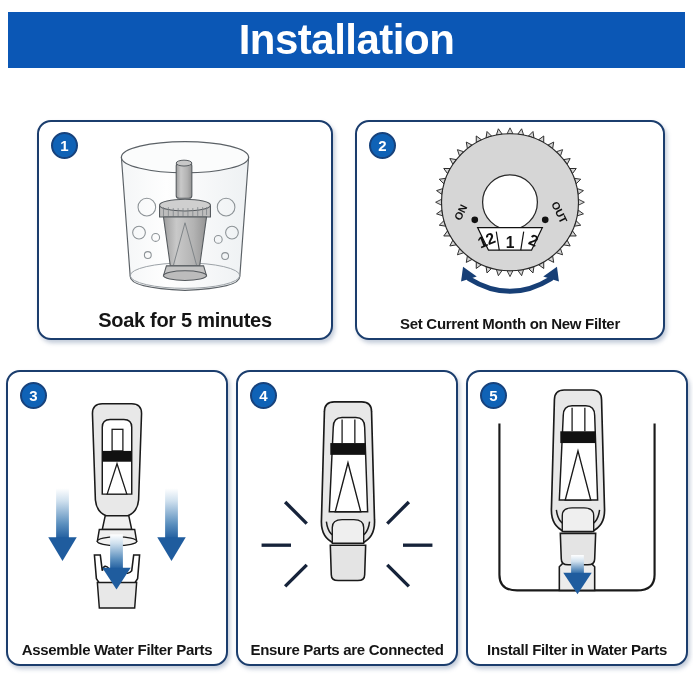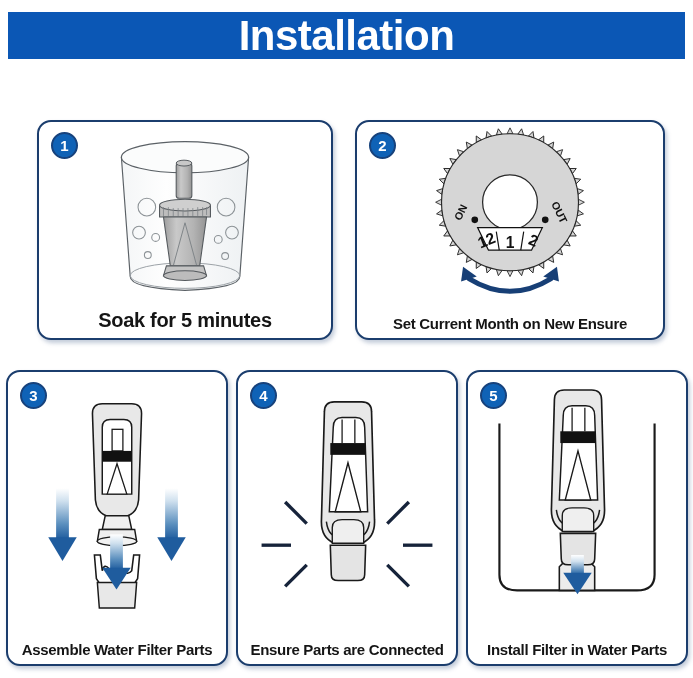--- a/index.html
+++ b/index.html
@@ -20,21 +20,21 @@
     height: 678px;
     background: #ffffff;
   }
 
   
   .banner {
     position: absolute;
     left: 8px;
     top: 12px;
     width: 677px;
-    height: 47px;
+    height: 56px;
     background: #0b57b5;
     display: flex;
     align-items: center;
     justify-content: center;
     box-sizing: border-box;
   }
   .banner-title {
     color: #ffffff;
     font-size: 42px;
     font-weight: bold;
@@ -248,21 +248,21 @@
         <g fill="none" stroke="#173f76" stroke-width="5" stroke-linecap="round">
           <path d="M113 160 Q155 186 197 160"></path>
         </g>
         <g fill="#173f76">
           <path d="M107 148 L121 158 L105 163 Z"></path>
           <path d="M203 148 L189 158 L205 163 Z"></path>
         </g>
       </svg>
     </div>
     <div class="badge">2</div>
-    <div class="caption sm">Set Current Month on New Ensure</div>
+    <div class="caption sm">Set Current Month on New Filter</div>
   </div>
 
   <div class="card" id="card-3">
     <div class="card-art">
       <svg viewBox="0 0 222 262" xmlns="http://www.w3.org/2000/svg">
         <defs>
           <linearGradient id="arrG3" x1="0" y1="0" x2="0" y2="1">
             <stop offset="0%" stop-color="#ffffff"></stop>
             <stop offset="25%" stop-color="#cfe0ee"></stop>
             <stop offset="70%" stop-color="#5b8fbe"></stop>

